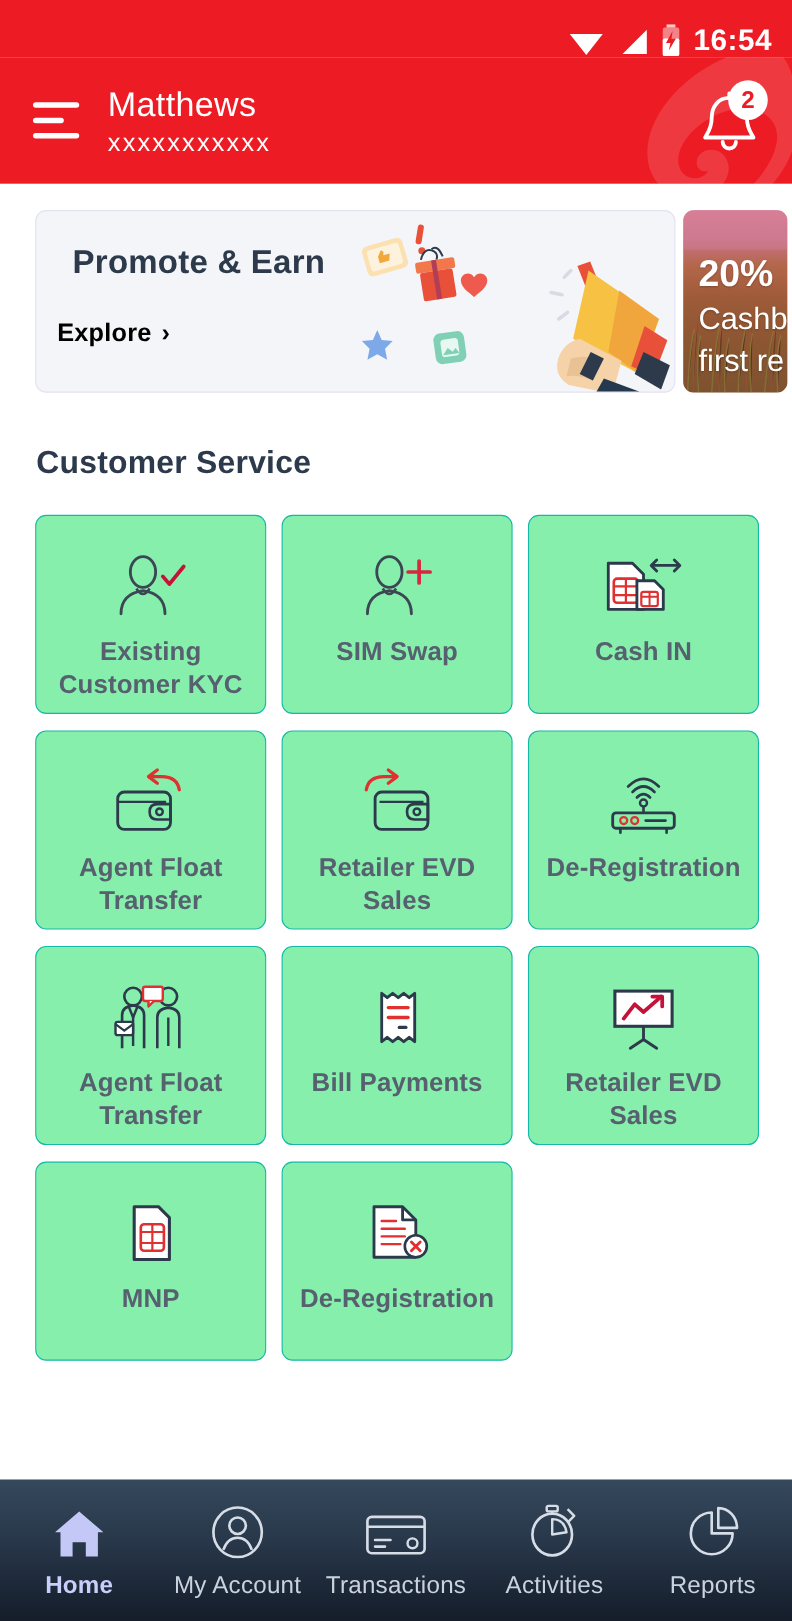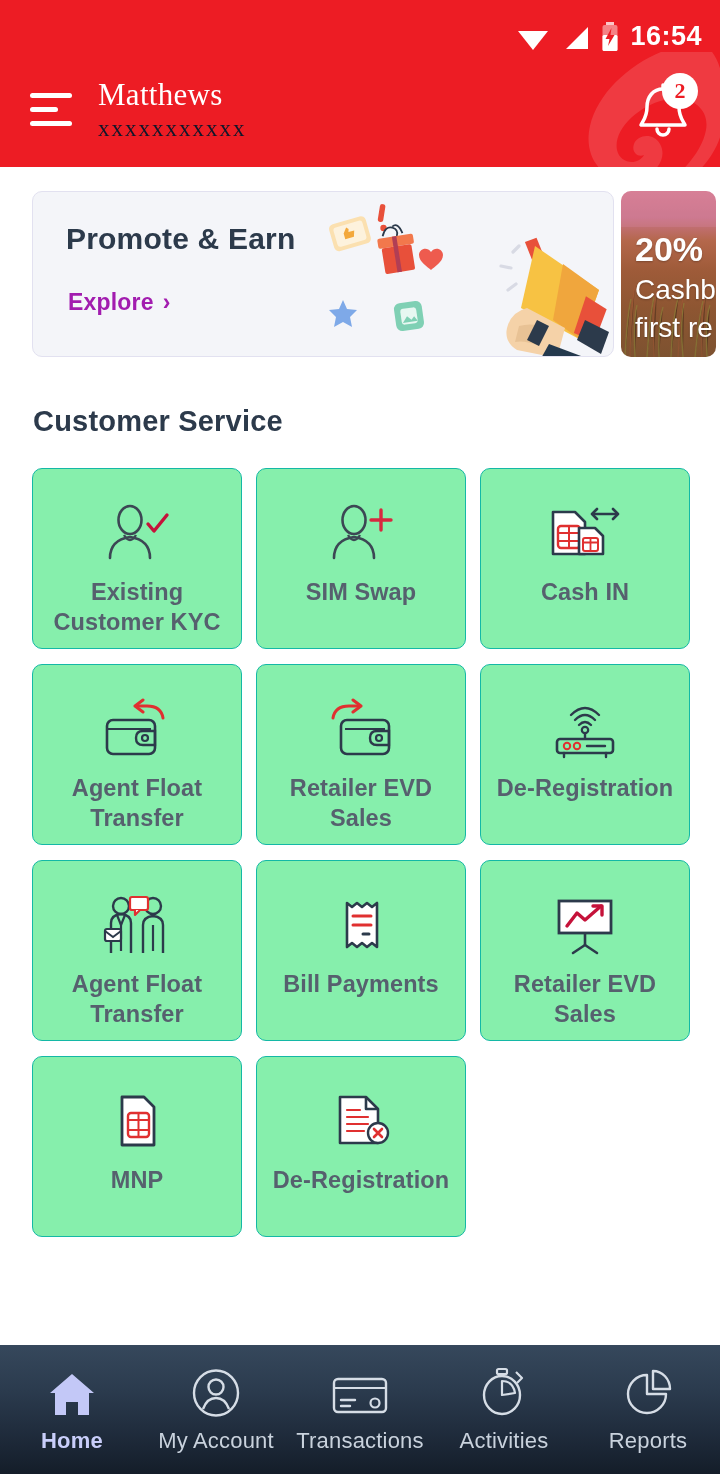--- a/index.html
+++ b/index.html
@@ -18,34 +18,33 @@
     padding-right:18px; gap:10px;
   }
   .sb-time { color:#fff; font-size:27px; font-weight:bold; letter-spacing:0.5px; }
   .sb-icon { display:block; }
 
   
   .appheader {
     position:relative; height:115px; background:#ED1C24;
     display:flex; align-items:center; padding:0 20px 0 30px;
     overflow:hidden;
-    font-family:Liberation Serif, serif;
   }
   .watermark {
     position:absolute; right:-10px; top:-18px; width:170px; height:190px;
     opacity:.13; pointer-events:none;
   }
   .hamburger { width:42px; display:flex; flex-direction:column; gap:9px; cursor:pointer; z-index:2; }
   .hamburger span { display:block; height:5px; border-radius:3px; background:#fff; }
   .hamburger span:nth-child(1){ width:42px; }
   .hamburger span:nth-child(2){ width:28px; }
   .hamburger span:nth-child(3){ width:42px; }
   .userblock { margin-left:26px; z-index:2; }
   .username { color:#fff; font-size:31px; line-height:38px; letter-spacing:.3px; }
-  .usermsisdn { color:#0f172a; font-size:23px; line-height:30px; letter-spacing:2px; }
+  .usermsisdn { color:#ffffff; font-size:23px; line-height:30px; letter-spacing:2px; }
   .bellwrap { margin-left:auto; position:relative; width:74px; height:74px; z-index:2; cursor:pointer; }
   .badge {
     position:absolute; top:0; right:2px; width:36px; height:36px; border-radius:50%;
     background:#fff; color:#ED1C24; font-size:22px; font-weight:bold;
     display:flex; align-items:center; justify-content:center; z-index:3;
   }
 
   
   .bannerrow {
     display:flex; gap:7px; padding:24px 0 0 32px; align-items:stretch;
@@ -53,22 +52,22 @@
   .banner-promote {
     flex:0 0 582px; height:166px; background:#F4F5F9;
     border:1px solid #E2E1F0; border-radius:10px;
     position:relative; overflow:hidden; cursor:pointer;
   }
   .banner-promote .btitle {
     position:absolute; left:33px; top:30px;
     font-size:30px; font-weight:bold; color:#2C3A4B; letter-spacing:.2px;
   }
   .banner-promote .bcta {
-    position:absolute; left:35px; top:97px;
-    font-size:23px; font-weight:bold; color:#a21caf; letter-spacing:.2px;
+    position:absolute; left:19px; top:97px;
+    font-size:23px; font-weight:bold; color:#000000; letter-spacing:.2px;
     display:flex; align-items:center; gap:9px;
   }
   .banner-promote .illus { position:absolute; right:0; top:0; width:300px; height:166px; }
   .banner-cash {
     flex:0 0 95px; height:166px; border-radius:10px; overflow:hidden;
     position:relative; cursor:pointer;
   }
   .banner-cash .photo {
     position:absolute; inset:0;
     background:

